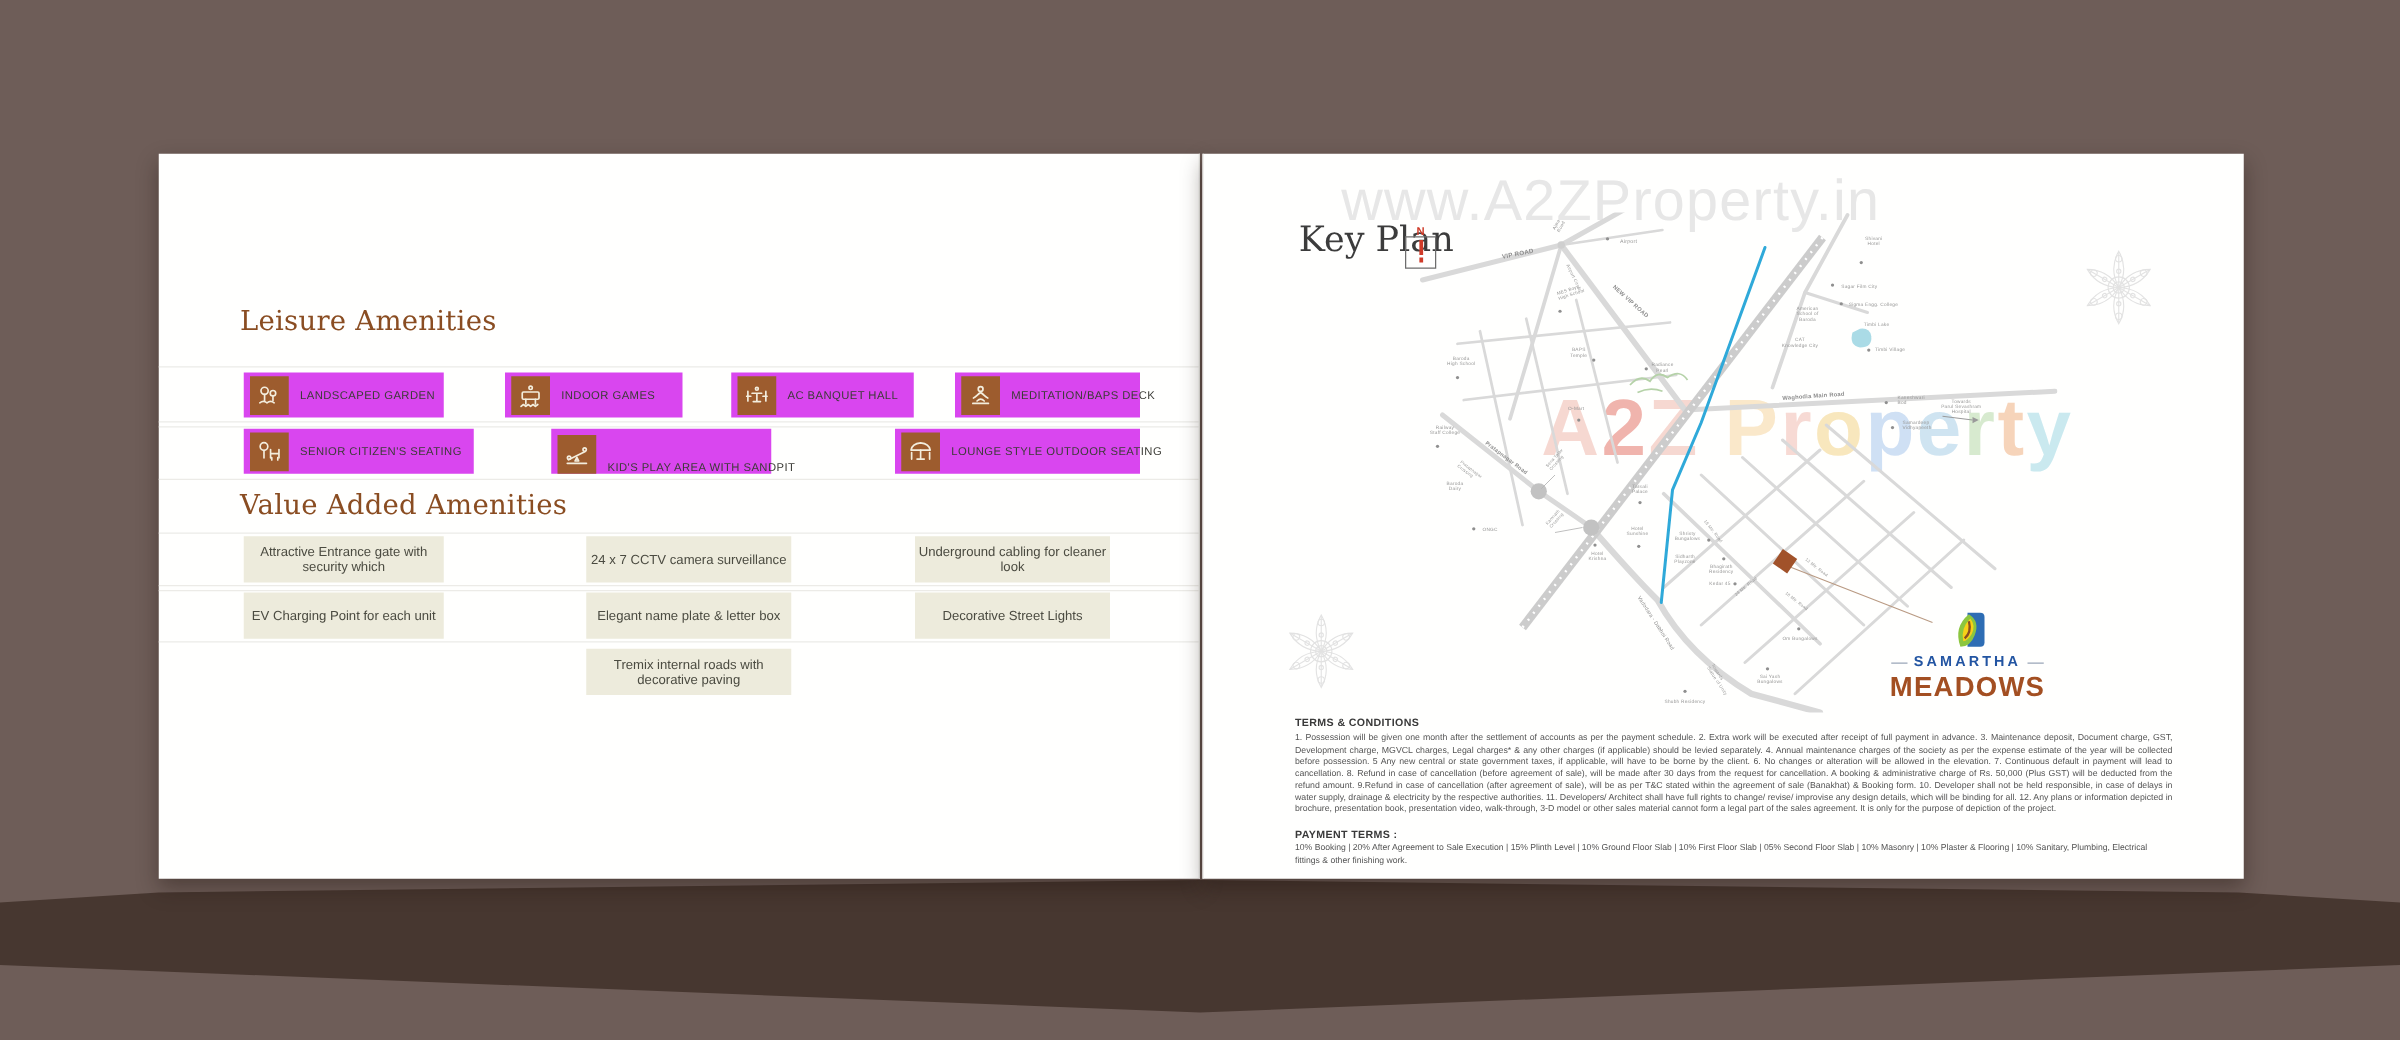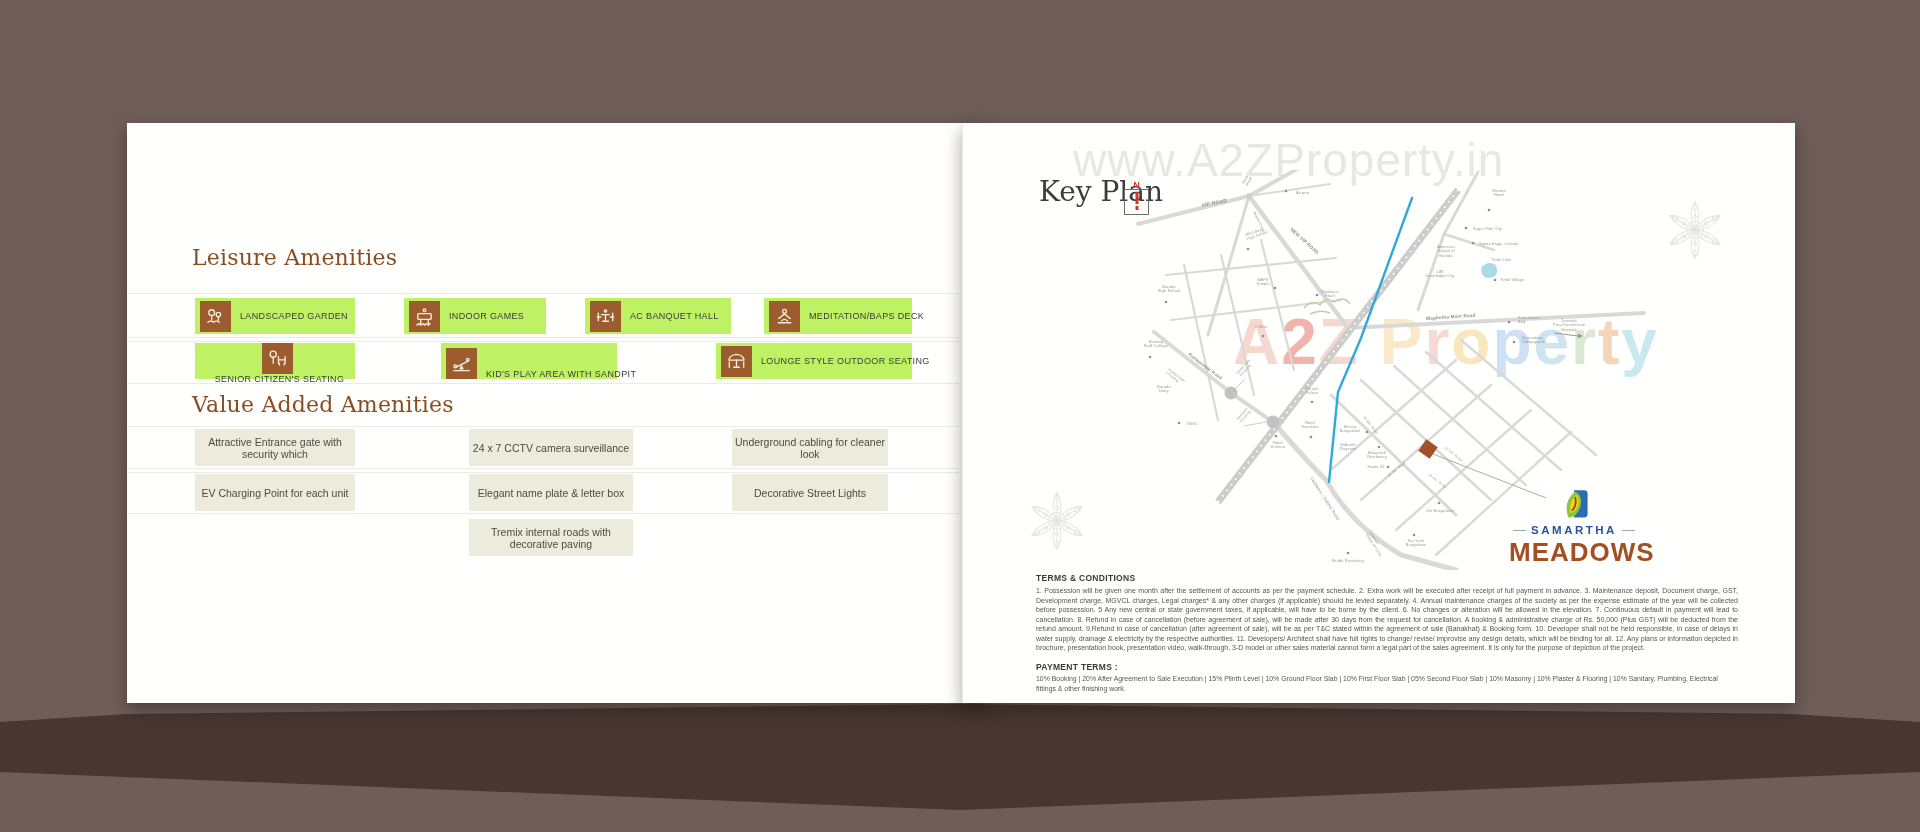--- a/index.html
+++ b/index.html
@@ -1,26 +1,26 @@
 <!DOCTYPE html>
 <html><head>
 <meta charset="utf-8">
 <style>
   html,body{margin:0;padding:0;}
   body{width:1920px;height:832px;background:#6e5d58;position:relative;overflow:hidden;
        font-family:"Liberation Sans",sans-serif;}
   .band-svg{position:absolute;left:0;top:0;pointer-events:none;}
   .page{position:absolute;top:123px;width:832px;height:580px;background:#fffffe;
         box-shadow:0 7px 16px rgba(30,15,10,.38);}
-  #left-page{left:127px;border-right:1px solid #e3e3e0;padding-left:27px;}
+  #left-page{left:127px;border-right:1px solid #e3e3e0;}
   #right-page{left:962px;border-left:1px solid #eceae8;}
   .section-title{position:absolute;font-family:"DejaVu Serif","Liberation Serif",serif;
         color:#8a4d22;font-size:22px;letter-spacing:.2px;}
   .hairline{position:absolute;left:0;width:832px;height:1px;background:#ecebe7;}
-  .amen-tile{position:absolute;background:#bef264;display:flex;align-items:center;}
+  .amen-tile{position:absolute;background:#d946ef;display:flex;align-items:center;}
   .icon-box{width:31px;height:31px;background:#9d5c2e;flex:0 0 31px;margin-left:5px;
         display:flex;align-items:center;justify-content:center;}
   .icon-box svg{width:23px;height:23px;}
   .amen-label{font-size:9px;letter-spacing:.35px;color:#3b3b36;margin-left:9px;white-space:nowrap;}
   .value-tile{position:absolute;background:#edebdc;display:flex;align-items:center;
         justify-content:center;font-size:10.5px;color:#4b4b41;text-align:center;}
   
   .wm-url{position:absolute;left:110px;top:10px;font-size:46px;font-weight:normal;
         color:#e7e7e7;letter-spacing:1px;white-space:nowrap;}
   .wm-brand{position:absolute;left:270px;top:182px;font-size:64px;font-weight:bold;
@@ -35,21 +35,21 @@
         width:3px;height:12px;background:#cf3a28;}
   .compass .needle-dot{position:absolute;left:50%;top:16px;transform:translateX(-50%);
         width:3px;height:4px;background:#cf3a28;}
   #map-svg{position:absolute;left:163px;top:47px;}
   .ornament{position:absolute;opacity:.85;}
   .logo{position:absolute;left:546px;top:365px;width:130px;text-align:center;}
   .logo-mark{display:block;margin:0 auto 2px auto;}
   .logo-line1{display:flex;align-items:center;justify-content:center;gap:5px;
         color:#2355a2;font-size:11.5px;font-weight:bold;letter-spacing:2.5px;}
   .logo-line1 .rule{display:inline-block;width:13px;height:1px;background:#9aa6b8;}
-  .logo-line2{color:#a34f22;font-size:26px;font-weight:bold;letter-spacing:1px;margin-top:1px;}
+  .logo-line2{color:#a34f22;font-size:22px;font-weight:bold;letter-spacing:1px;margin-top:1px;}
   .terms{position:absolute;left:73px;top:450px;width:702px;color:#545454;}
   .terms h4{margin:0 0 3px 0;font-size:8.5px;color:#3a3a3a;letter-spacing:.3px;}
   .terms p{margin:0;font-size:7px;line-height:1.37;text-align:justify;}
   .payment{margin-top:9px;}
   .payment h4{margin:0 0 2px 0;}
   .payment p{font-size:6.9px;text-align:left;}
 </style>
 </head>
 <body>
 
@@ -104,21 +104,21 @@
         <div class="icon-box">
           <svg viewBox="0 0 24 24" fill="none" stroke="#f3eddd" stroke-width="1.4" stroke-linecap="round" stroke-linejoin="round">
             <circle cx="12" cy="6.5" r="2"></circle>
             <path d="M12 9.5c-2.5 1-3.5 3.5-6 4.5M12 9.5c2.5 1 3.5 3.5 6 4.5"></path>
             <path d="M9 16.5q3-3 6 0"></path>
             <path d="M5.5 18.5h13"></path>
           </svg>
         </div>
         <div class="amen-label">MEDITATION/BAPS DECK</div>
       </div>
-      <div class="amen-tile" style="left:68px;top:220px;width:160px;height:36px;flex-direction:column;">
+      <div class="amen-tile" style="left:68px;top:220px;width:184px;height:36px;">
         <div class="icon-box">
           <svg viewBox="0 0 24 24" fill="none" stroke="#f3eddd" stroke-width="1.4" stroke-linecap="round" stroke-linejoin="round">
             <circle cx="7.5" cy="7.5" r="3.2"></circle>
             <path d="M7.5 11v6"></path>
             <path d="M13 10v7M13 13.5h7M20 10v7"></path>
             <path d="M14 16.8v2M19 16.8v2"></path>
           </svg>
         </div>
         <div class="amen-label">SENIOR CITIZEN'S SEATING</div>
       </div>

